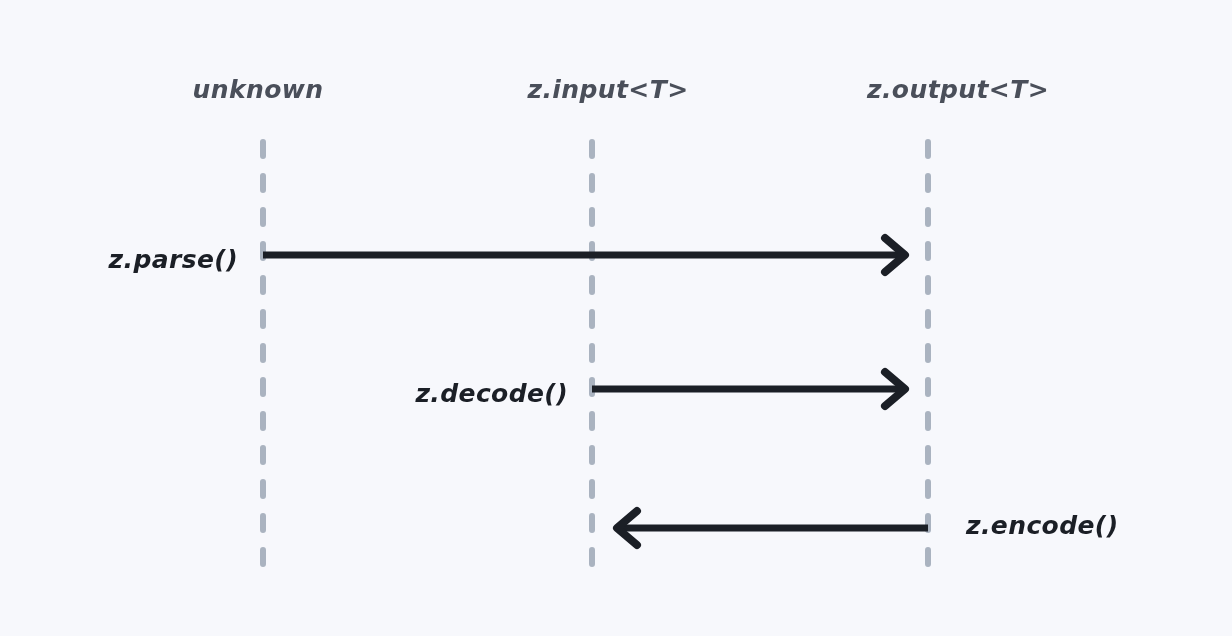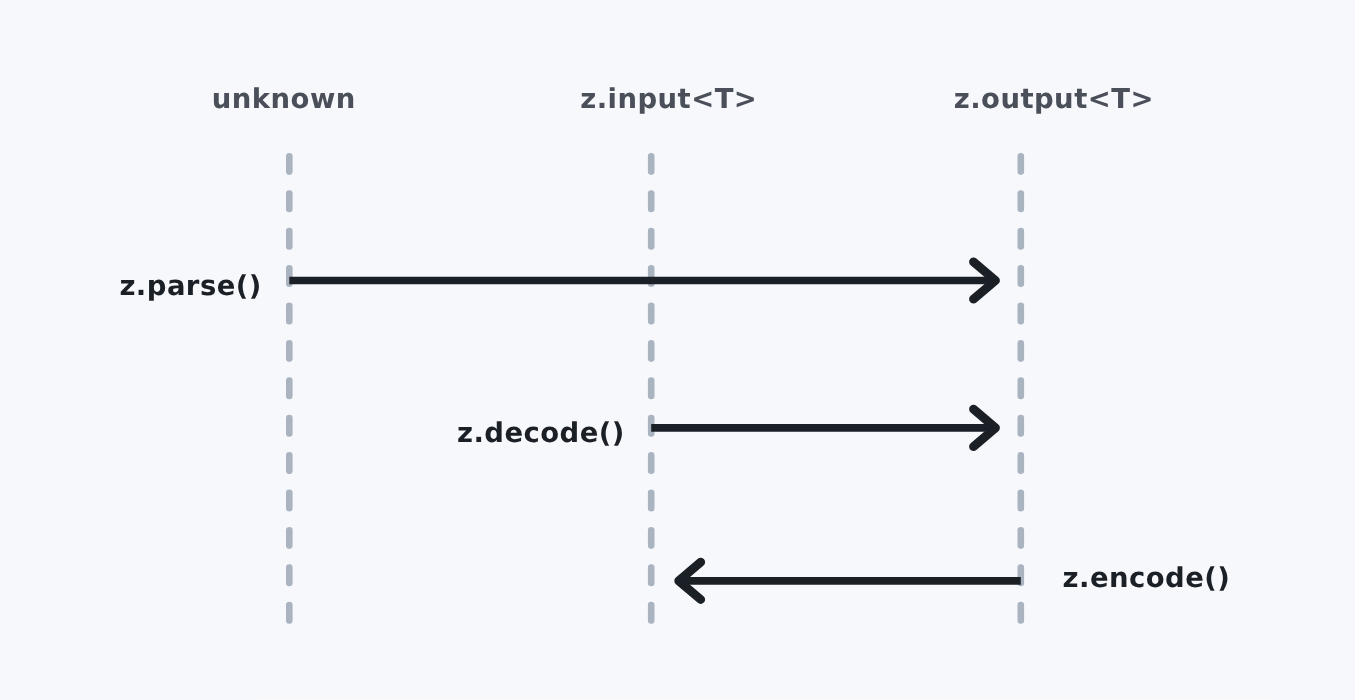--- a/index.html
+++ b/index.html
@@ -11,20 +11,21 @@
     width: 1232px;
     height: 636px;
     overflow: hidden;
     font-family: "DejaVu Sans", sans-serif;
   }
   #diagram-root {
     position: relative;
     width: 1232px;
     height: 636px;
     background: #f7f8fc;
+    font-style: italic;
   }
   #diagram-svg {
     position: absolute;
     top: 0;
     left: 0;
     width: 1232px;
     height: 636px;
     display: block;
   }
   .participant-label {

